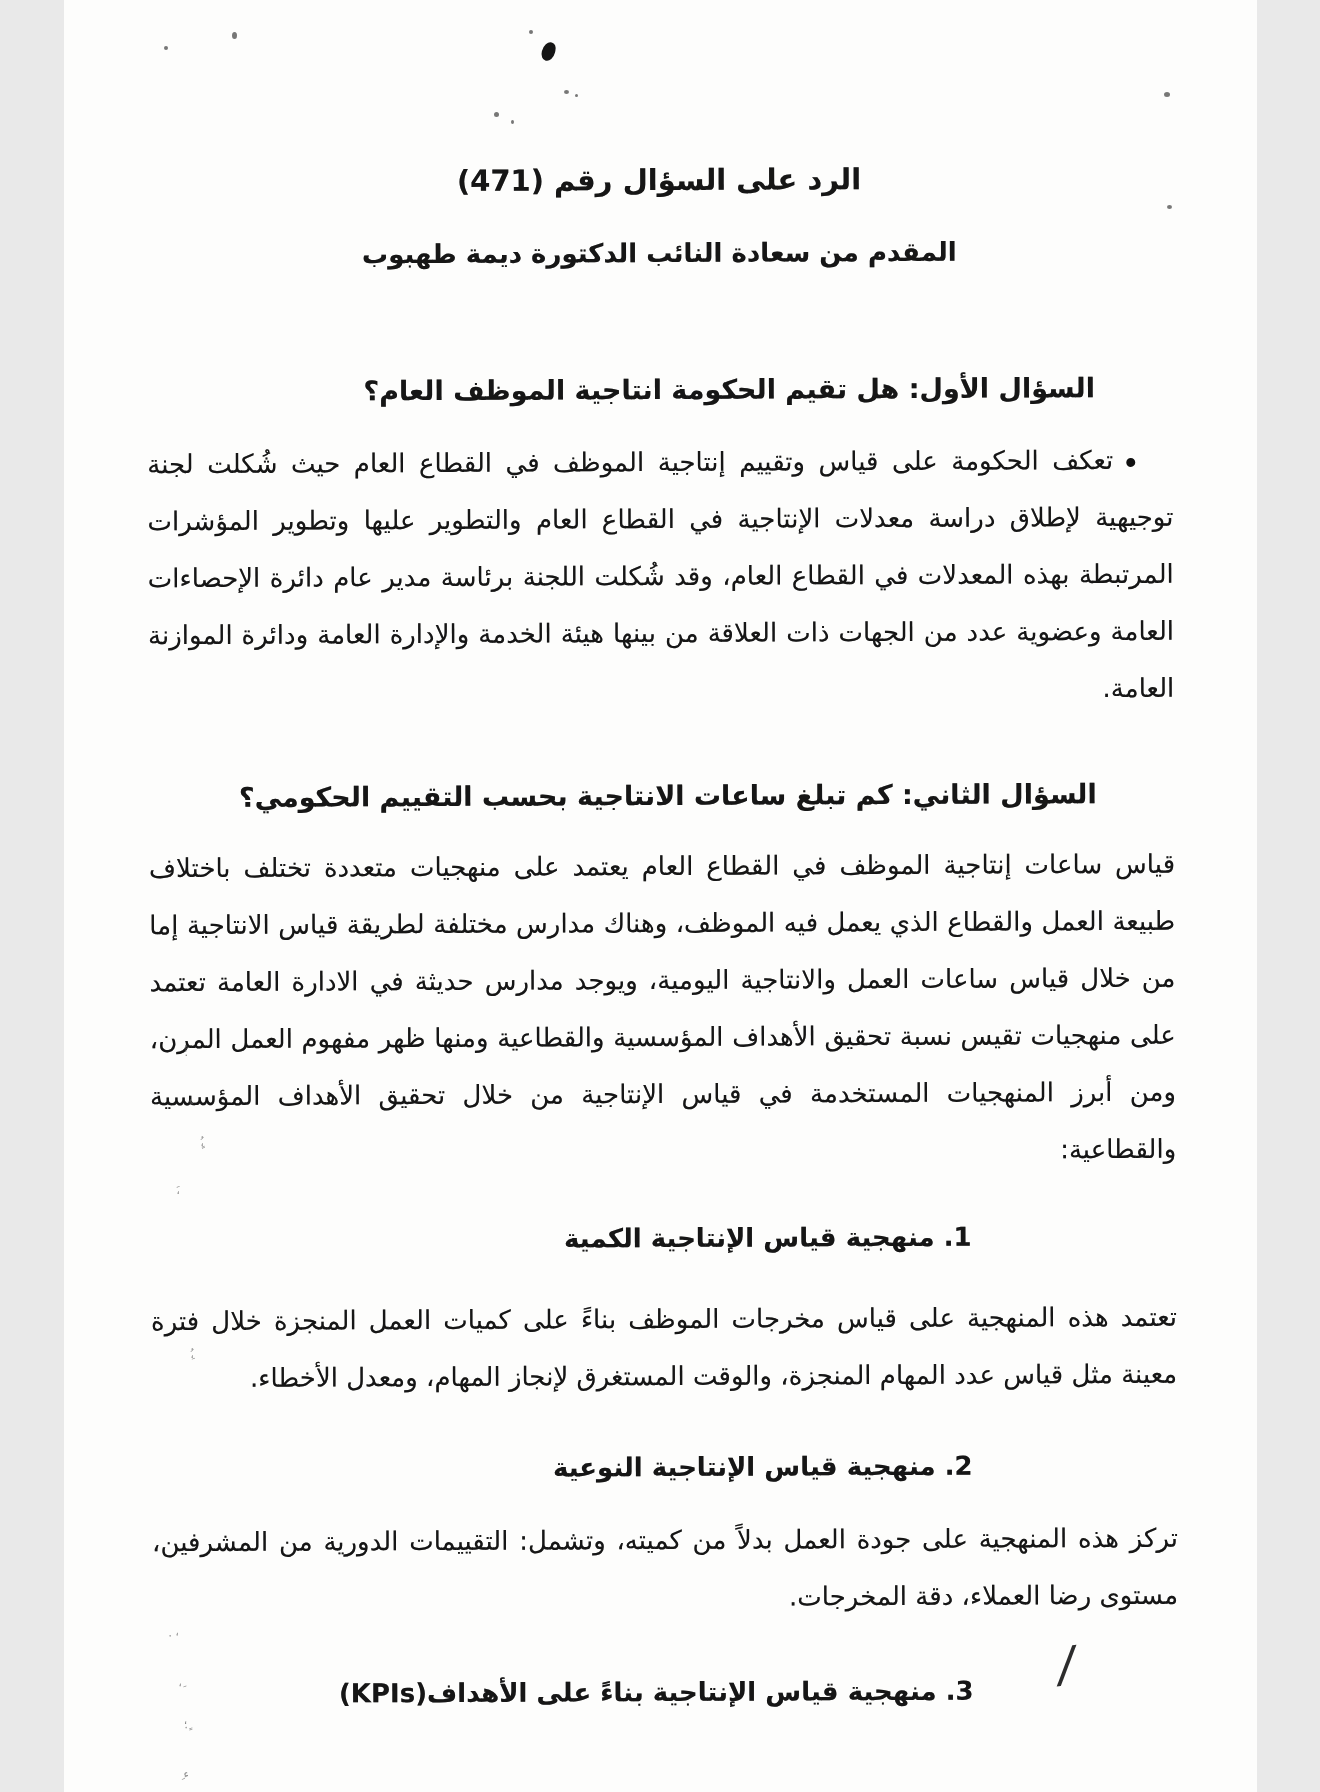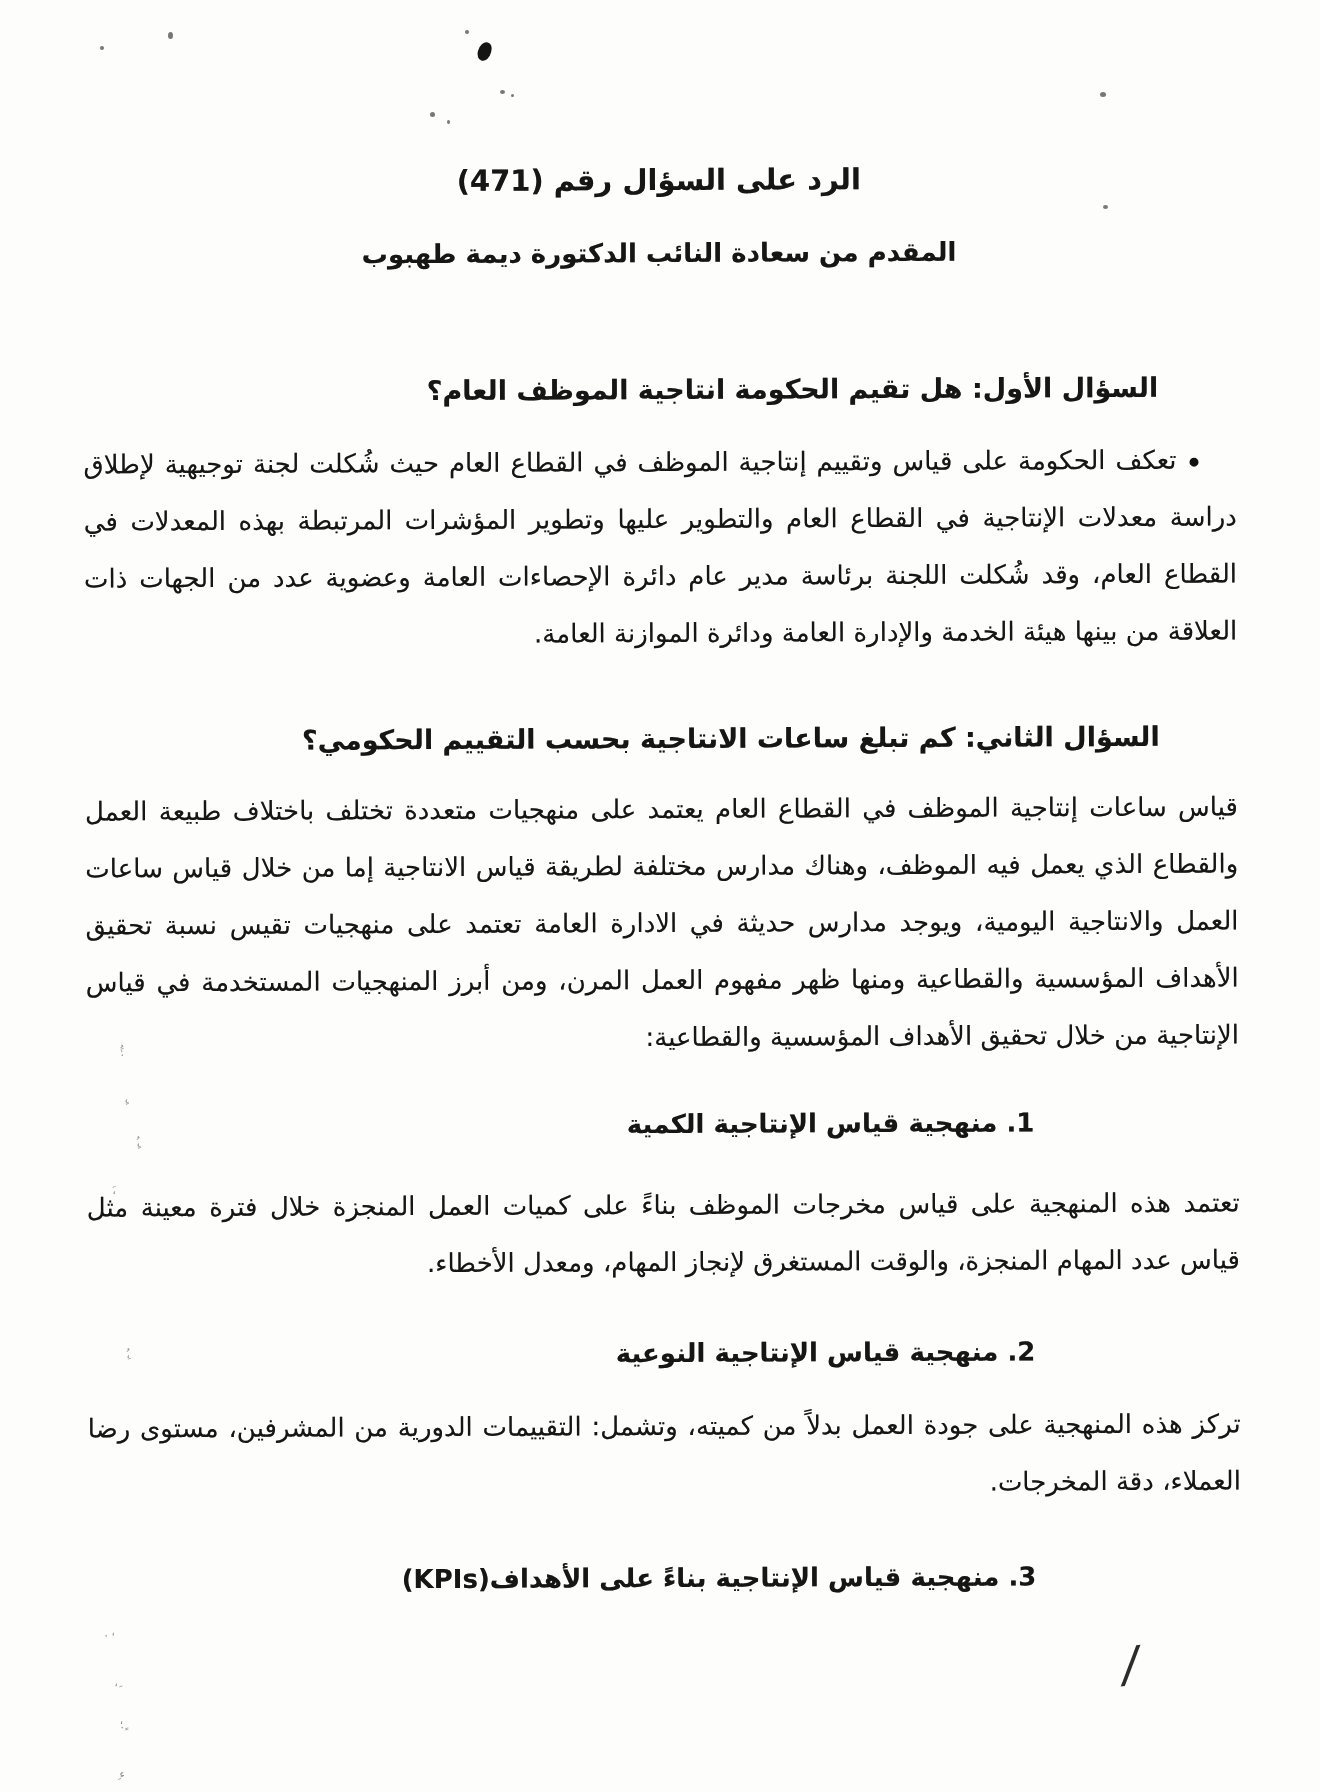--- a/index.html
+++ b/index.html
@@ -1,18 +1,18 @@
 <!DOCTYPE html>
 <html lang="ar"><head>
 <meta charset="utf-8">
 <style>
   html,body{margin:0;padding:0;background:#e9e9e9;}
   .page{
     position:relative;
-    width:1320px;height:1792px;
+    width:1193px;height:1792px;
     margin:0 auto;
     background:#fdfdfc;
     overflow:hidden;
     font-family:"DejaVu Sans",sans-serif;
     color:#161616;
   }
   .content{
     position:absolute;
     top:0;left:85px;right:82px;
     direction:rtl;

